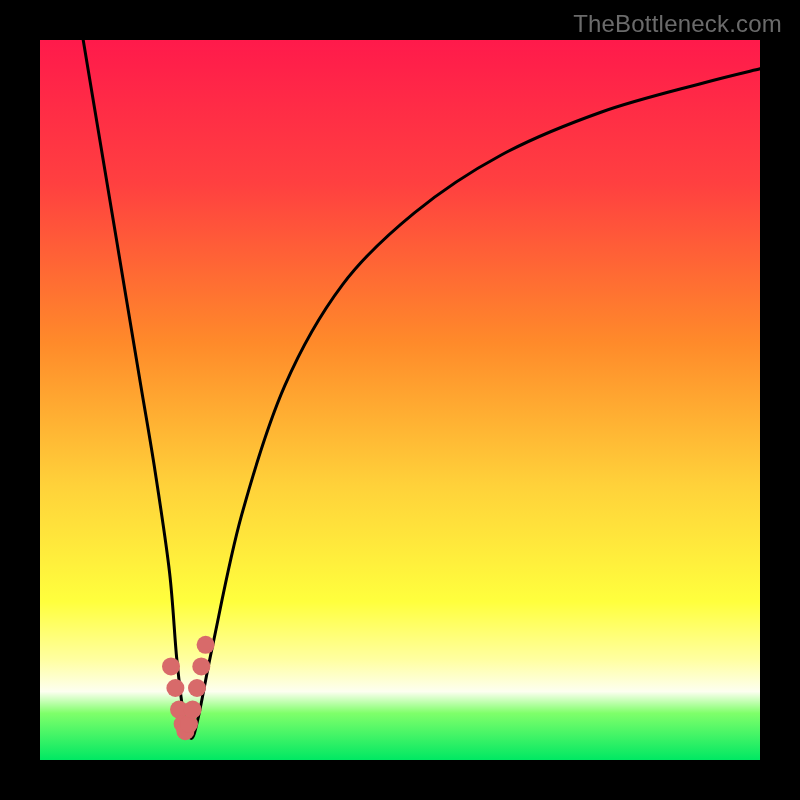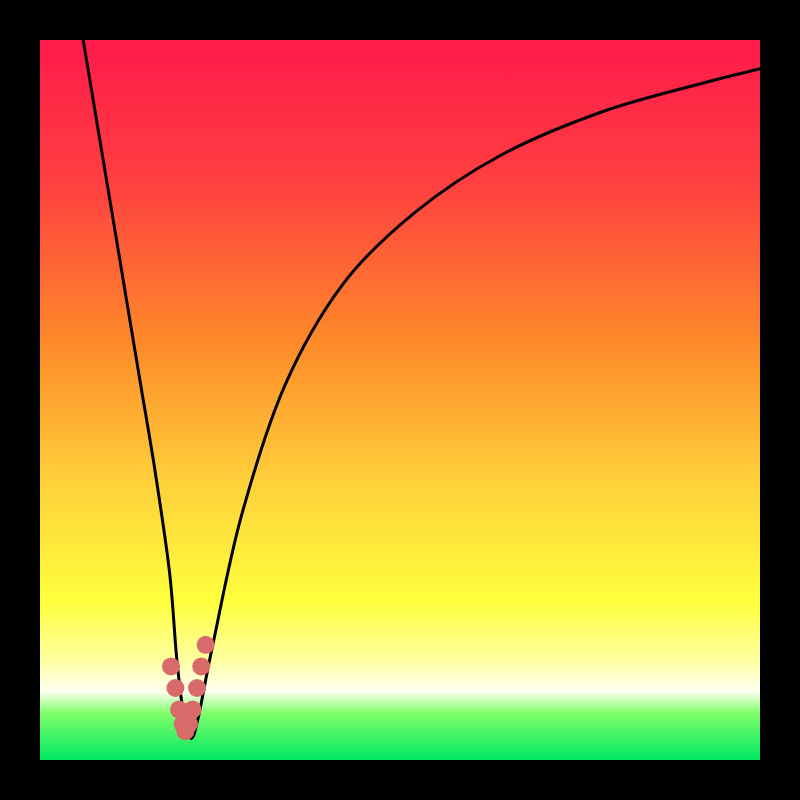--- a/index.html
+++ b/index.html
@@ -62,14 +62,15 @@
         <circle cx="142.6" cy="684.0" r="9" fill="#d86a6a"></circle>
         <circle cx="145.4" cy="691.2" r="9" fill="#d86a6a"></circle>
         <circle cx="149.0" cy="684.0" r="9" fill="#d86a6a"></circle>
         <circle cx="152.6" cy="669.6" r="9" fill="#d86a6a"></circle>
         <circle cx="157.0" cy="648.0" r="9" fill="#d86a6a"></circle>
         <circle cx="161.3" cy="626.4" r="9" fill="#d86a6a"></circle>
         <circle cx="165.6" cy="604.8" r="9" fill="#d86a6a"></circle>
       </g>
   </svg>
 
+  <div class="watermark">TheBottleneck.com</div>
 
 </div>
 
 </body></html>

